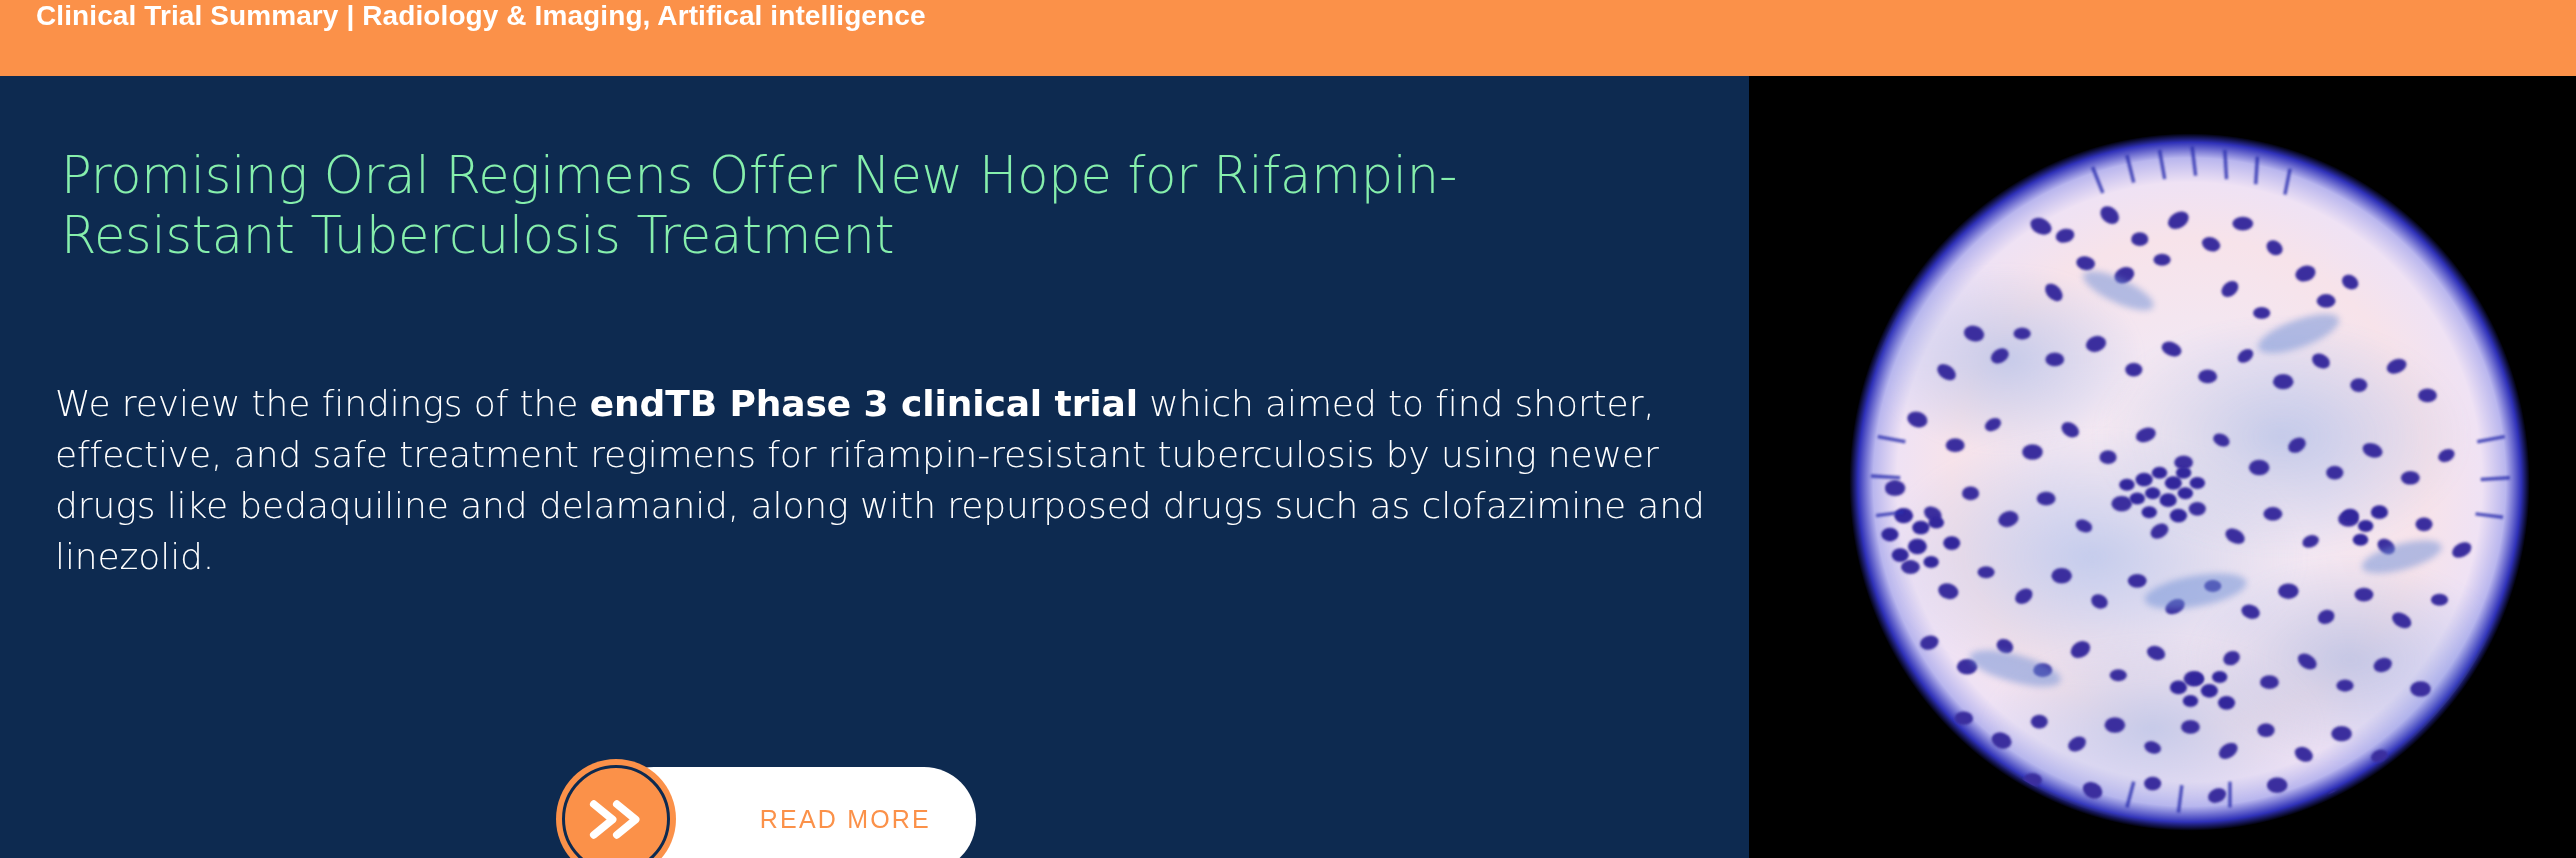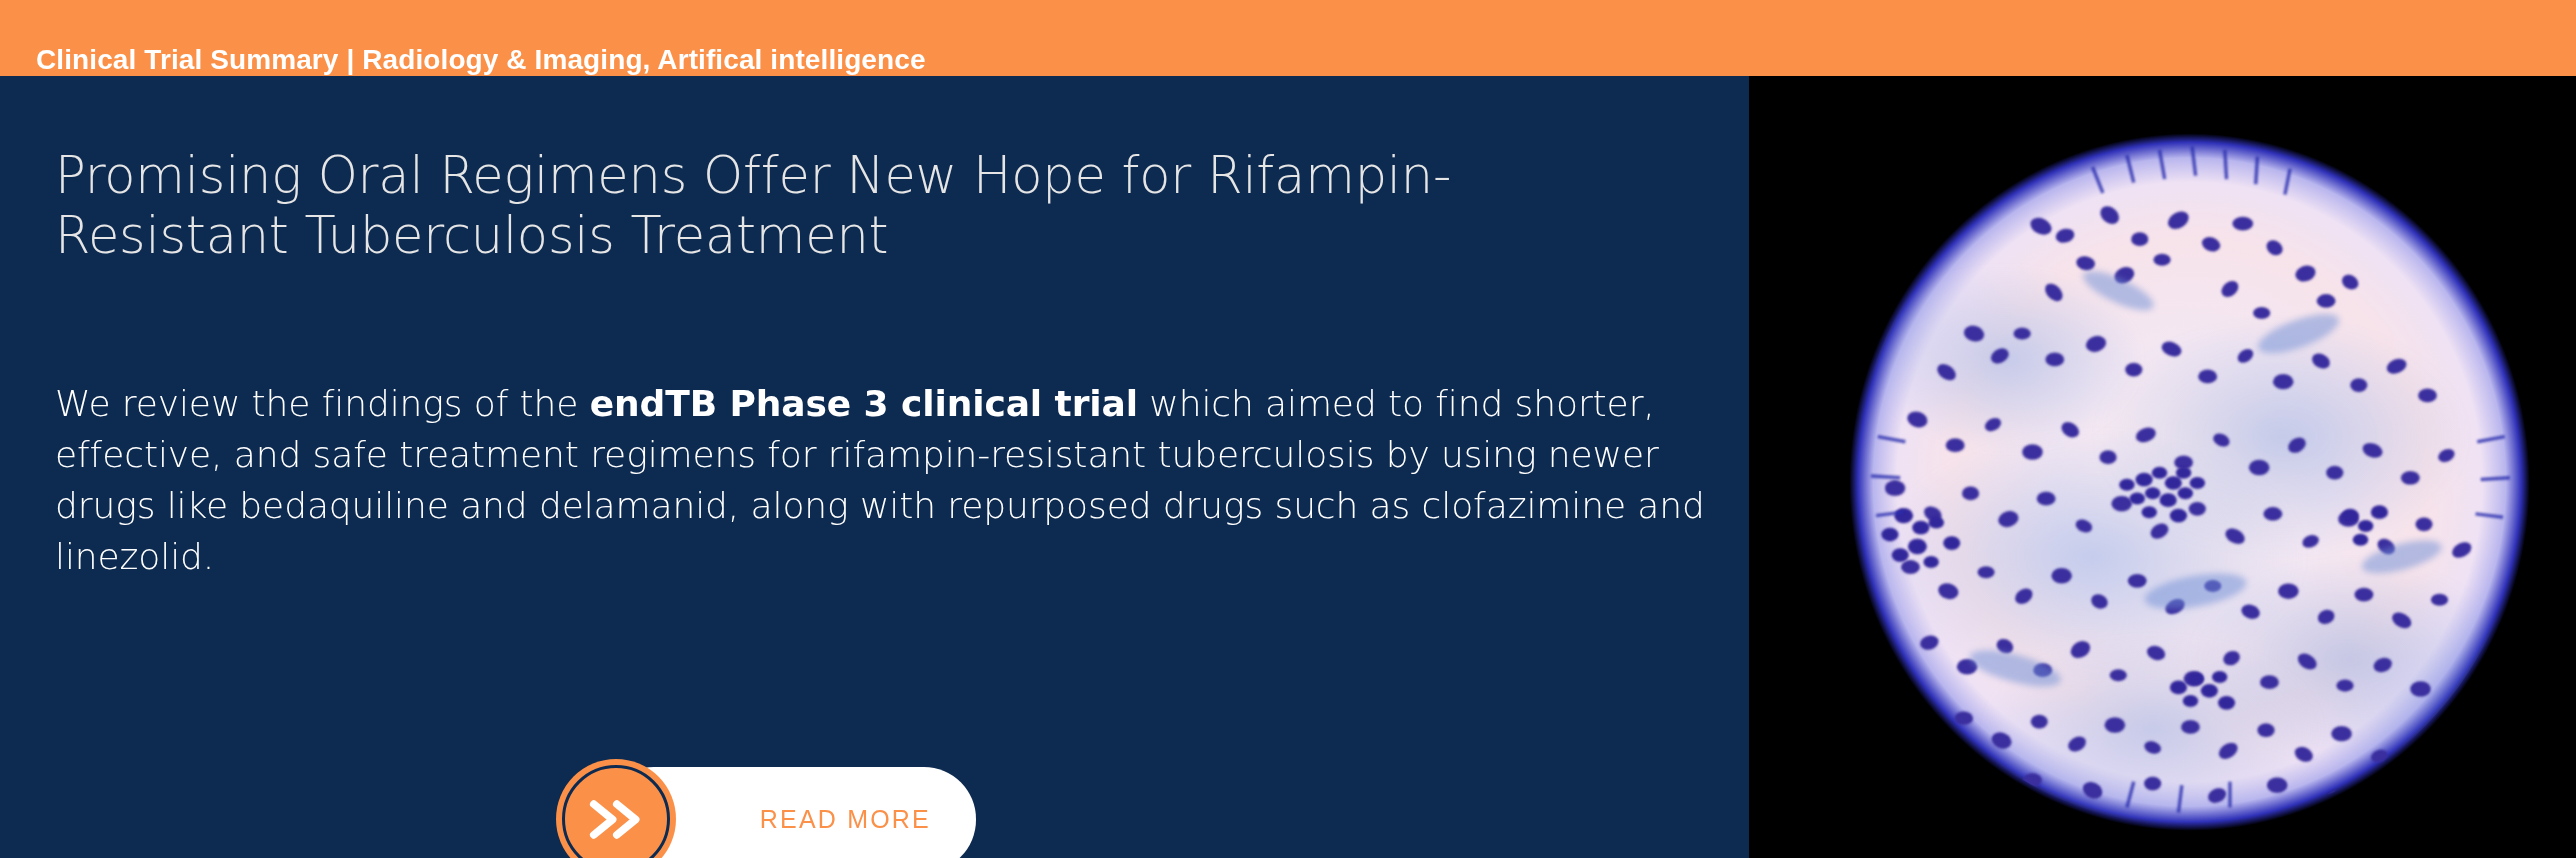--- a/index.html
+++ b/index.html
@@ -15,44 +15,44 @@
     position:relative;
     width:2576px; height:859px;
     background:#0d2a50;
   }
 
   
   .topbar {
     position:absolute; left:0; top:0;
     width:2576px; height:76px;
     background:#fb9149;
-    display:flex; align-items:flex-end;
+    display:flex; align-items:flex-start;
   }
   .topbar-title {
     margin-left:36px;
     color:#ffffff;
     font-size:28px;
     font-weight:bold;
     letter-spacing:0.1px;
     white-space:nowrap;
     font-family:"Liberation Sans", sans-serif;
   }
 
   
   .body-area {
     position:absolute; left:0; top:76px;
     width:1749px; height:783px;
     background:#0d2a50;
   }
 
   .headline {
     position:absolute;
-    left:55px; top:70px;
+    left:61px; top:70px;
     width:1571px;
-    color:#e5e5e5;
+    color:#86efac;
     font-size:51px;
     line-height:1.18;
     font-weight:300;
     letter-spacing:-0.2px;
     font-family:"DejaVu Sans", sans-serif;
     font-stretch:condensed;
   }
 
   .summary {
     position:absolute;

